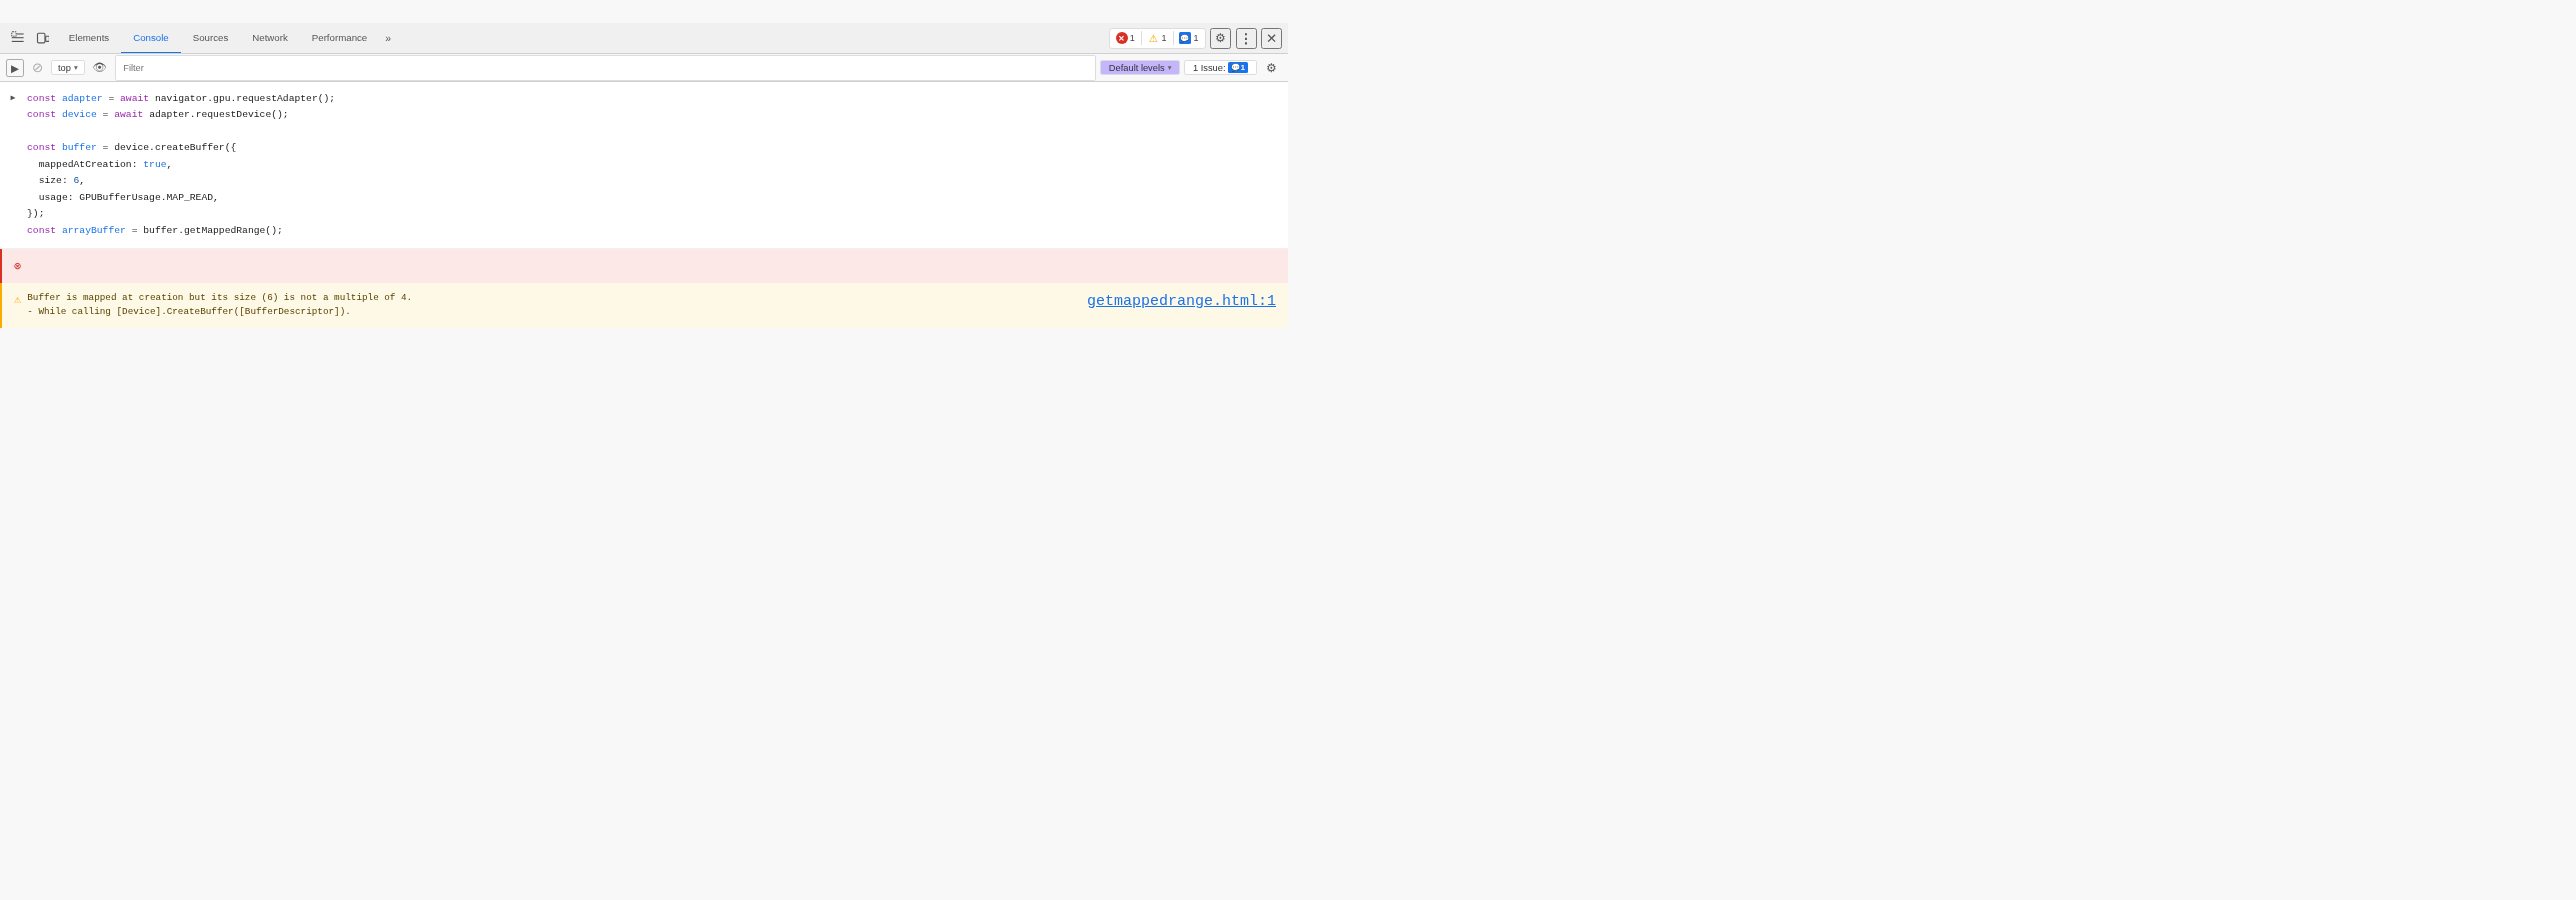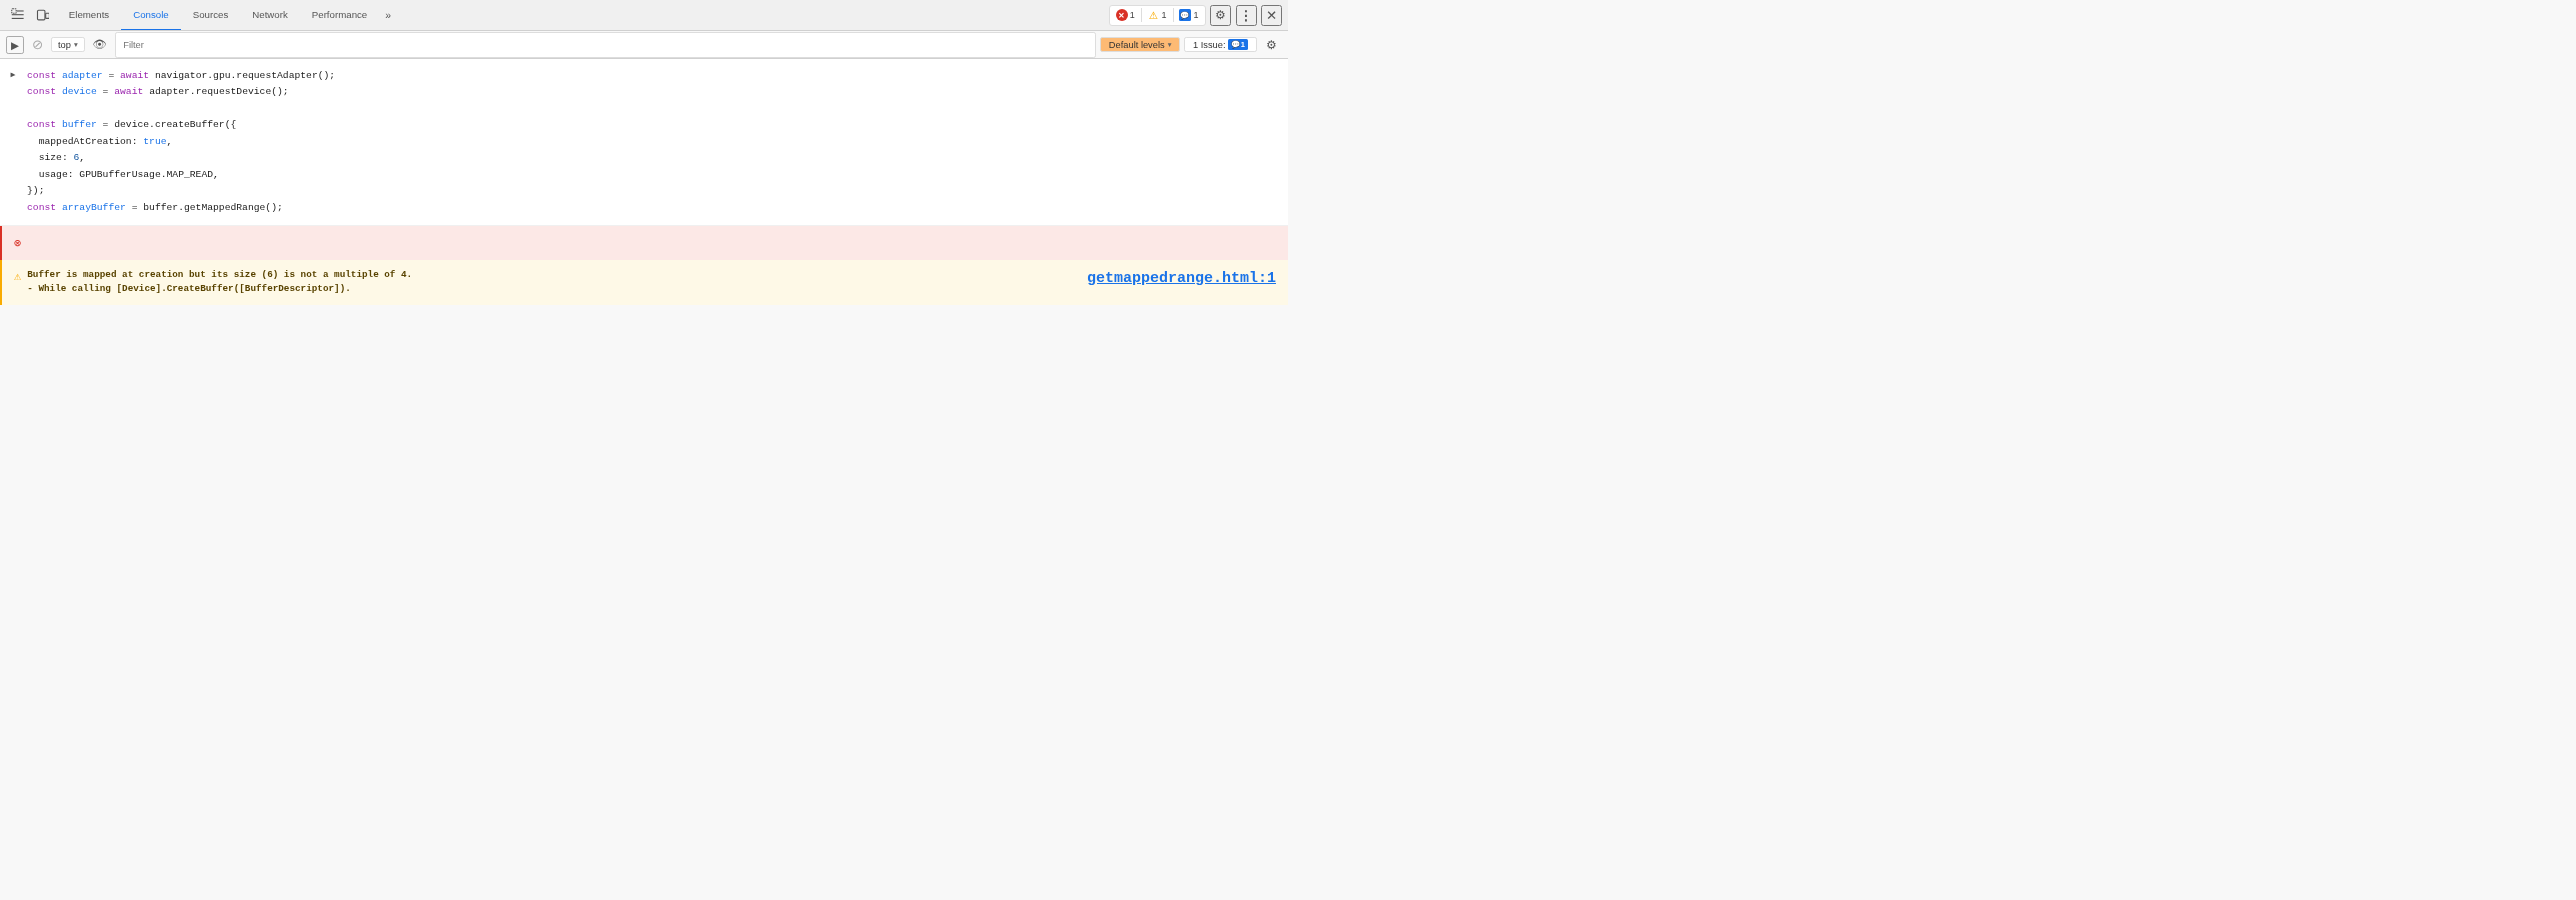--- a/index.html
+++ b/index.html
@@ -13,20 +13,21 @@
 
     
     .top-toolbar {
       display: flex;
       align-items: center;
       background: #f0f0f0;
       border-bottom: 0.7px solid #d0d0d0;
       height: 31px;
       padding: 0 6px;
       gap: 3px;
+      margin-top: 23px;
     }
     .icon-btn {
       display: flex;
       align-items: center;
       justify-content: center;
       width: 22.4px;
       height: 22.4px;
       border-radius: 3px;
       cursor: pointer;
       color: #444;
@@ -229,21 +230,21 @@
       color: #999;
       outline: none;
     }
     .level-selector {
       display: flex;
       align-items: center;
       gap: 3px;
       padding: 1.5px 7.5px;
       border: 0.7px solid #ddd;
       border-radius: 2.2px;
-      background: #fdba74;
+      background: #c4b5fd;
       cursor: pointer;
       font-size: 9.3px;
       color: #333;
     }
     .level-selector .arrow { font-size: 7.5px; color: #666; }
     .issues-btn {
       display: flex;
       align-items: flex-end;
       gap: 3px;
       padding: 1.5px 7.5px;
@@ -503,21 +504,21 @@
       <span class="c-purple">const </span><span class="c-blue">arrayBuffer</span><span class="c-black"> = buffer.getMappedRange();</span>
     </div>
   </div>
 
   <div class="error-block">
     <span class="error-icon">⊗</span>
   </div>
 
   <div class="warning-block">
     <span class="warning-icon">⚠</span>
-    <div style="flex:1; display:flex; flex-direction:column;font-weight:bold;">
+    <div style="flex:1; display:flex; flex-direction:column;">
       <div class="warning-body">
         <div class="warning-text">
           <div>Buffer is mapped at creation but its size (6) is not a multiple of 4.</div>
           <div>  - While calling [Device].CreateBuffer([BufferDescriptor]).</div>
         </div>
         <a class="warning-link">getmappedrange.html:1</a>
       </div>
     </div>
   </div>
 </div>

